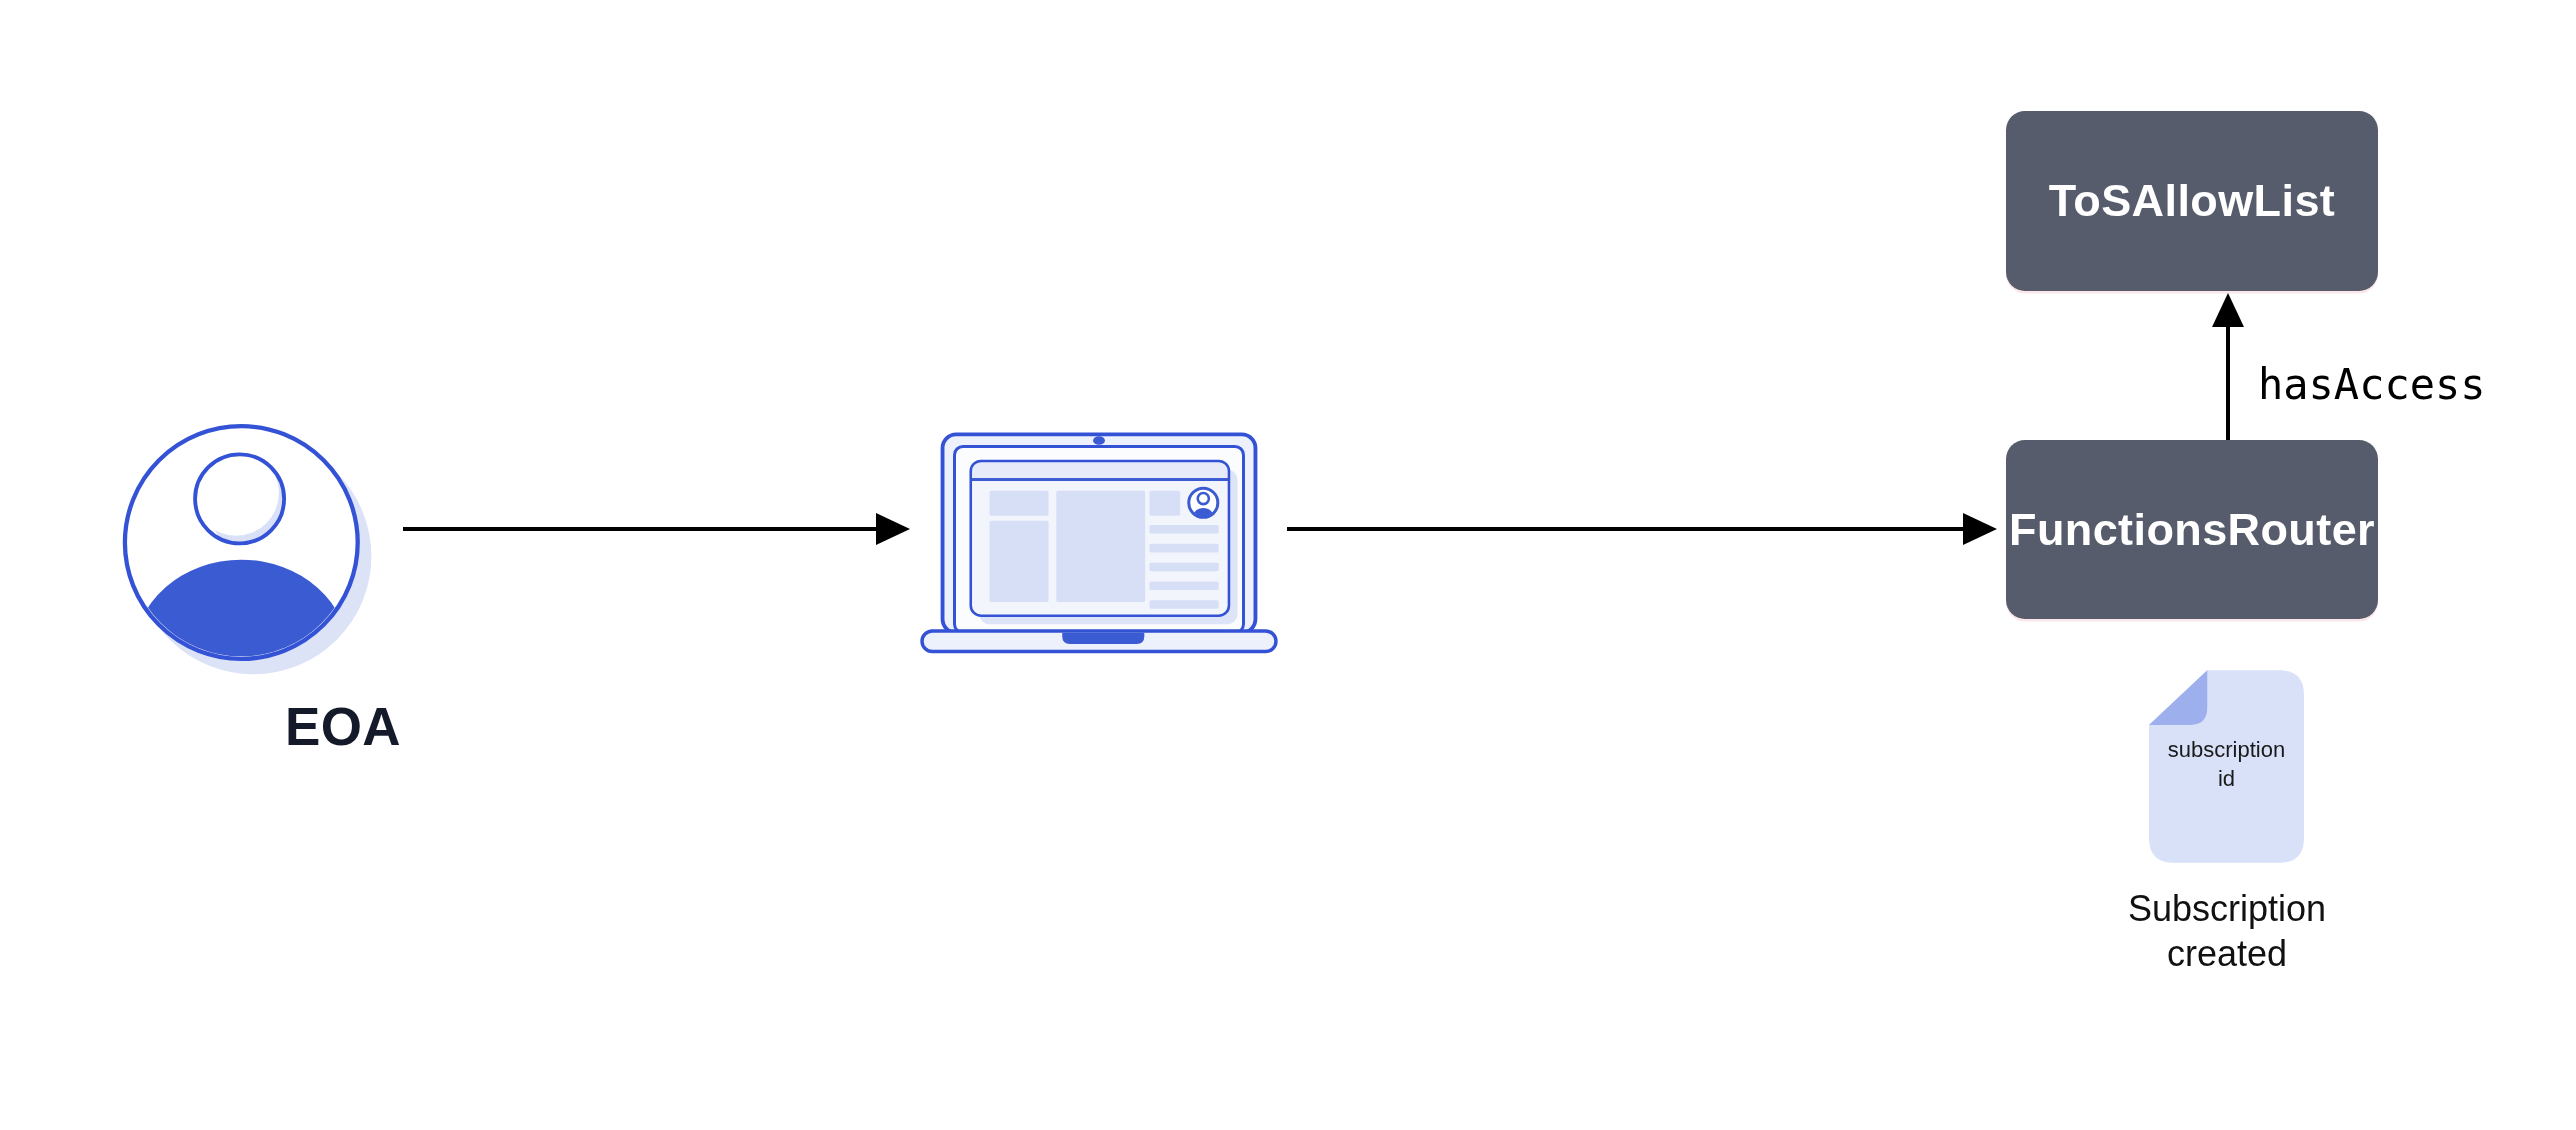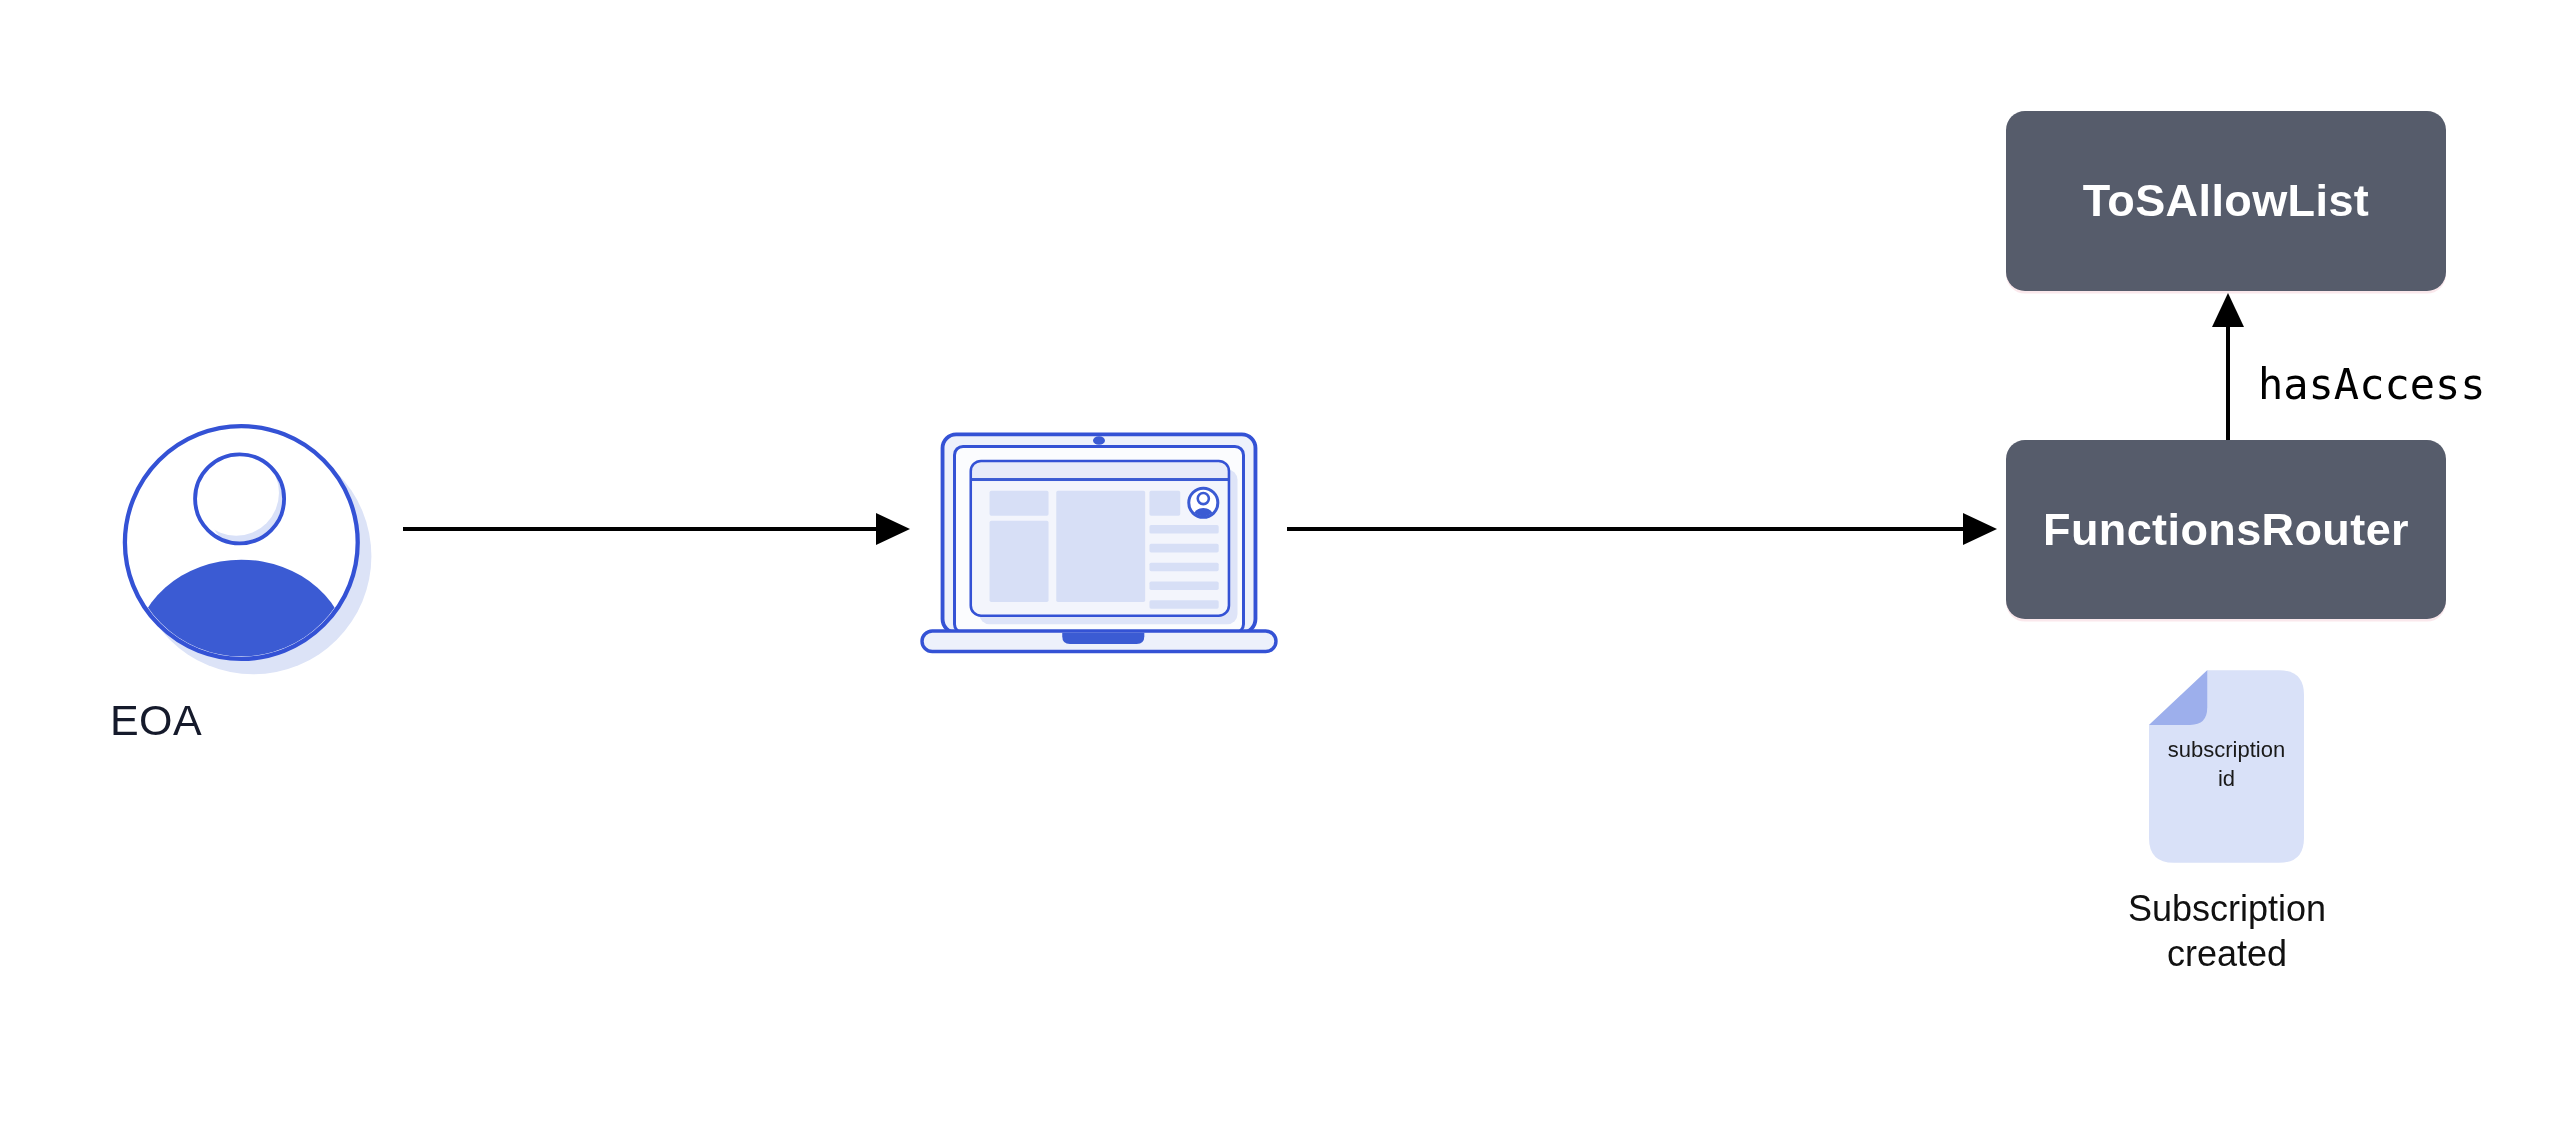--- a/index.html
+++ b/index.html
@@ -10,31 +10,31 @@
     background: #ffffff;
     font-family: "Liberation Sans", sans-serif;
     overflow: hidden;
   }
   .abs { position: absolute; }
 
   
   .node-label {
     position: absolute;
     width: 291px;
-    text-align: left;
-    font-size: 43px;
-    font-weight: normal;
+    text-align: right;
+    font-size: 53px;
+    font-weight: bold;
     letter-spacing: 0.4px;
     color: #151A2B;
   }
 
   
   .contract-box {
     position: absolute;
-    width: 440px;
+    width: 372px;
     background: #565C6B;
     border-radius: 19px;
     display: flex;
     align-items: center;
     justify-content: center;
     box-shadow: 0 2.6px 0 rgba(246, 214, 221, 0.55);
   }
   .contract-box .box-label {
     color: #ffffff;
     font-size: 45px;

